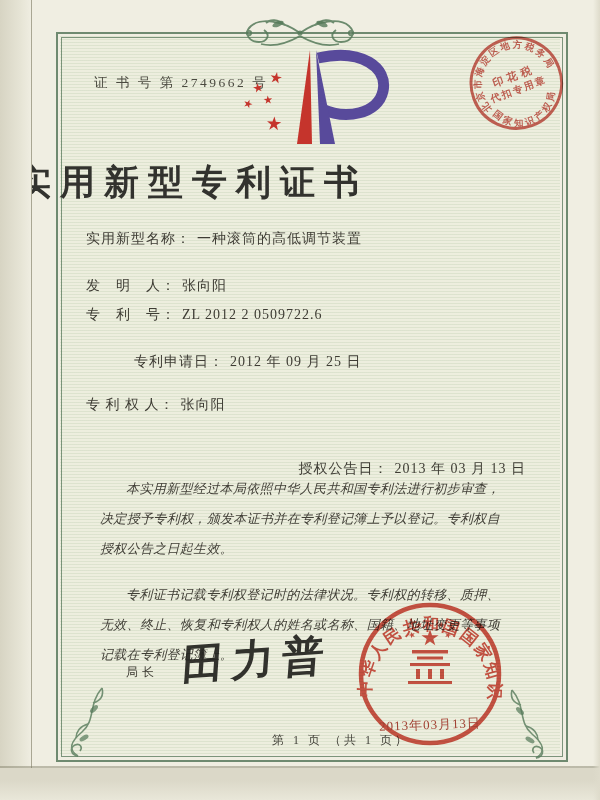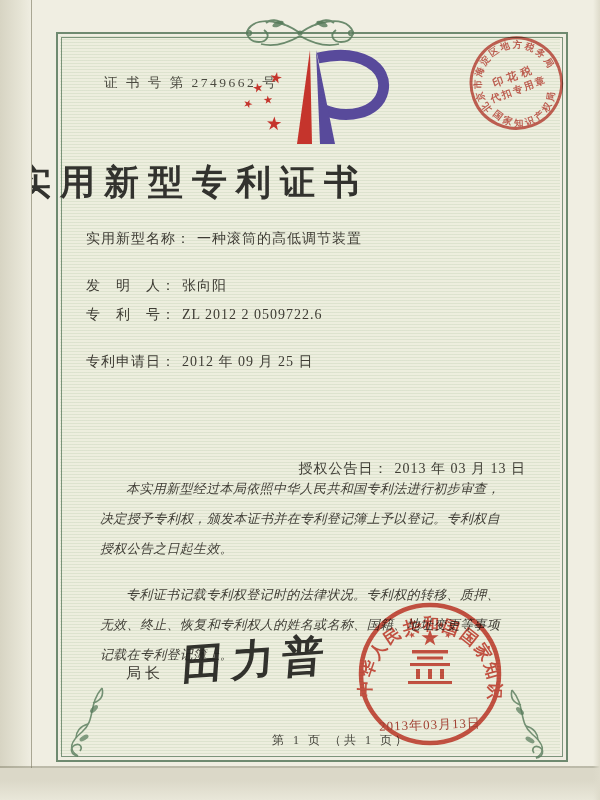--- a/index.html
+++ b/index.html
@@ -23,37 +23,37 @@
   .interior{position:absolute;left:60px;top:36px;width:500px;height:718px;
     background-color:#edeede;
     background-image:repeating-linear-gradient(180deg,rgba(122,158,110,.14) 0 1px,rgba(122,158,110,0) 1px 3px);
     z-index:0;}
 
   .ornament-top{position:absolute;left:190px;top:11px;z-index:2;}
   .flourish{position:absolute;z-index:1;}
   .flourish.bl{left:58px;top:686px;}
   .flourish.br{left:508px;top:688px;transform:scaleX(-1);}
 
-  .cert-number{position:absolute;left:104px;top:74px;font-size:13.5px;letter-spacing:2.5px;
+  .cert-number{position:absolute;left:94px;top:74px;font-size:13.5px;letter-spacing:2.5px;
     color:#4b4a40;z-index:2;}
   .logo{position:absolute;left:224px;top:46px;z-index:2;}
   .title{position:absolute;left:0;top:143px;width:600px;margin:16px;
     font-size:35px;font-weight:600;letter-spacing:9px;color:#32322e;z-index:2;}
 
   .field{position:absolute;left:86px;width:440px;font-size:14px;color:#3e3c34;
     letter-spacing:1px;z-index:2;white-space:nowrap;}
-  .f0{top:230px;} .f1{top:277px;} .f2{top:306px;} .f3{top:353px;} .f4{top:396px;} .f5{top:460px;text-align:right;}
+  .f0{top:230px;} .f1{top:277px;} .f2{top:306px;} .f3{top:353px;margin-left:48px;} .f4{top:396px;} .f5{top:460px;text-align:right;}
   .field .val{margin-left:6px;}
 
   .paras{position:absolute;left:84px;top:458px;width:432px;z-index:2;}
   .paras p{margin:16px;font-size:13px;line-height:30px;color:#403e36;text-align:justify;
     text-indent:2em;font-style:italic;letter-spacing:.3px;}
 
   .sig-row{position:absolute;left:118px;top:636px;width:260px;height:70px;z-index:2;}
-  .sig-role{position:absolute;left:8px;top:28px;font-size:15px;letter-spacing:4px;color:#3c3a32;}
+  .sig-role{position:absolute;left:8px;top:28px;font-size:12px;letter-spacing:4px;color:#3c3a32;}
   .sig-name{position:absolute;left:64px;top:-4px;font-size:42px;font-weight:700;
     letter-spacing:8px;color:#23231f;transform:rotate(-4deg) skewX(-8deg);opacity:.92;}
 
   .footer{position:absolute;left:0;top:732px;width:600px;text-align:center;
     font-size:12px;letter-spacing:3px;color:#45443c;z-index:2;margin-left:41px;}
 
   .seal-main{position:absolute;left:344px;top:592px;z-index:4;mix-blend-mode:multiply;opacity:.9;}
   .stamp-tax{position:absolute;left:458px;top:26px;z-index:4;transform:rotate(-20deg);
     mix-blend-mode:multiply;opacity:.78;}
 
@@ -136,20 +136,23 @@
     <span>发　明　人：</span><span class="val">张向阳</span>
   </div>
   <div class="field f0">
     <span>实用新型名称：</span><span class="val">一种滚筒的高低调节装置</span>
   </div>
   <div class="field f2">
     <span>专　利　号：</span><span class="val">ZL 2012 2 0509722.6</span>
   </div>
   <div class="field f3">
     <span>专利申请日：</span><span class="val">2012 年 09 月 25 日</span>
+  </div>
+  <div class="field f4">
+    <span>专 利 权 人：</span><span class="val">张向阳</span>
   </div>
   <div class="field f5">
     <span>授权公告日：</span><span class="val">2013 年 03 月 13 日</span>
   </div>
 
   <div class="paras">
     <p>本实用新型经过本局依照中华人民共和国专利法进行初步审查，决定授予专利权，颁发本证书并在专利登记簿上予以登记。专利权自授权公告之日起生效。</p>
     <p>专利证书记载专利权登记时的法律状况。专利权的转移、质押、无效、终止、恢复和专利权人的姓名或名称、国籍、地址变更等事项记载在专利登记簿上。</p>
   </div>
 

